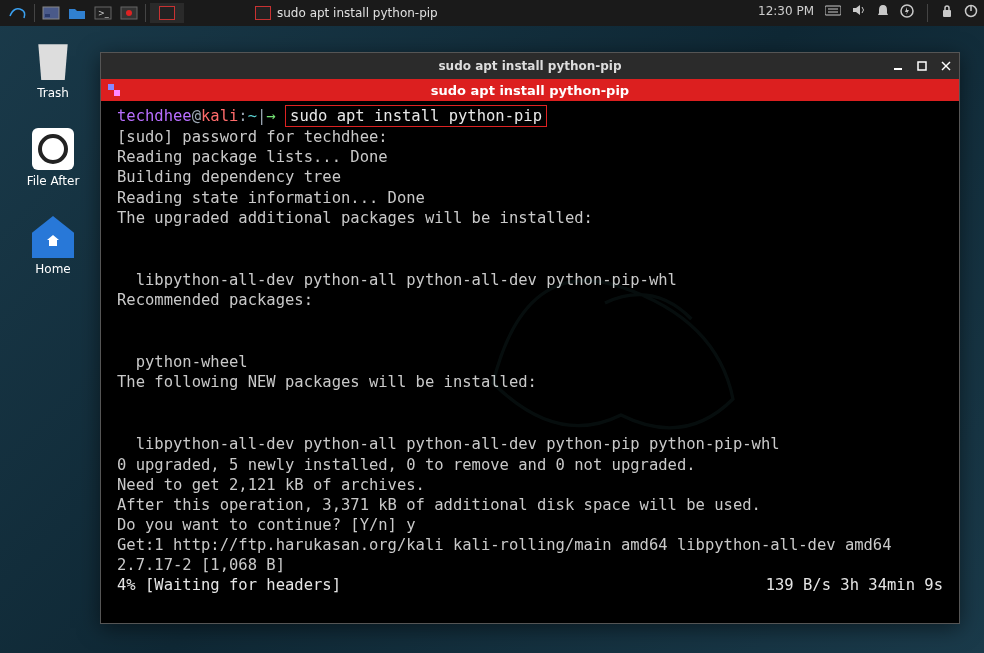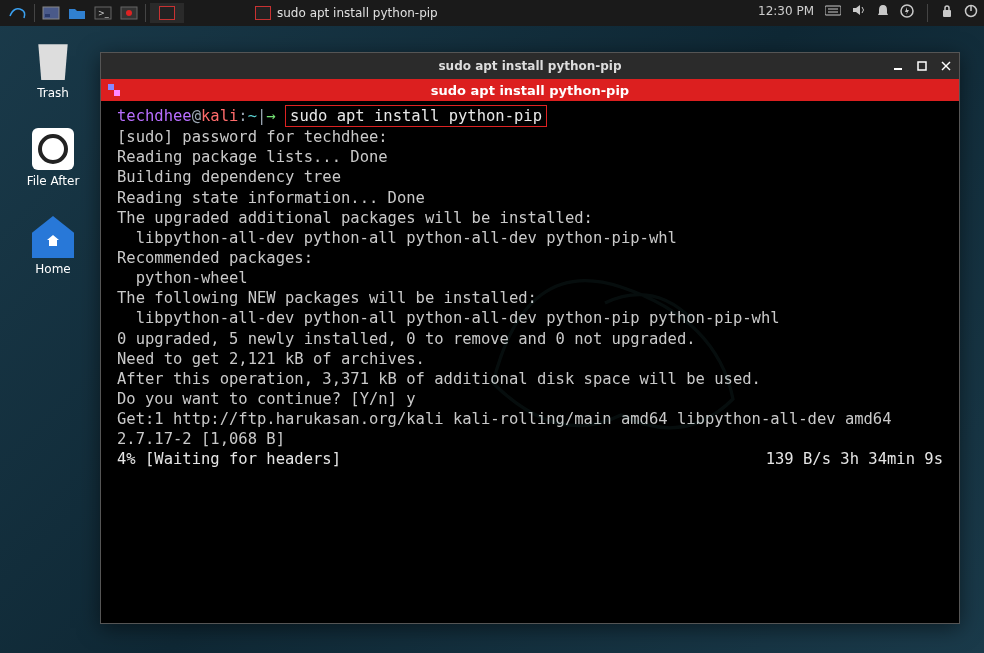--- a/index.html
+++ b/index.html
@@ -94,21 +94,21 @@
     .prompt-at { color: #9aa5b1; }
     .prompt-host { color: #ff6b6b; }
     .prompt-path { color: #5ad1d1; }
     .prompt-arrow { color: #74e274; }
     .cmd-box {
       border: 1px solid #d22;
       padding: 0 4px;
       display: inline-block;
     }
     .cmd-text { color: #e8e8e8; }
-    .pkg-indent { padding-left: 2ch; }
+    .pkg-indent { padding-left: 2ch; margin-top: 42px; }
     .progress-line { color: #e5e5e5; font-weight: 500; }
     .progress-right { float: right; }
 
     
     .dragon {
       position: absolute;
       top: 170px; left: 360px;
       width: 320px; height: 260px;
       opacity: 0.08;
       pointer-events: none;

